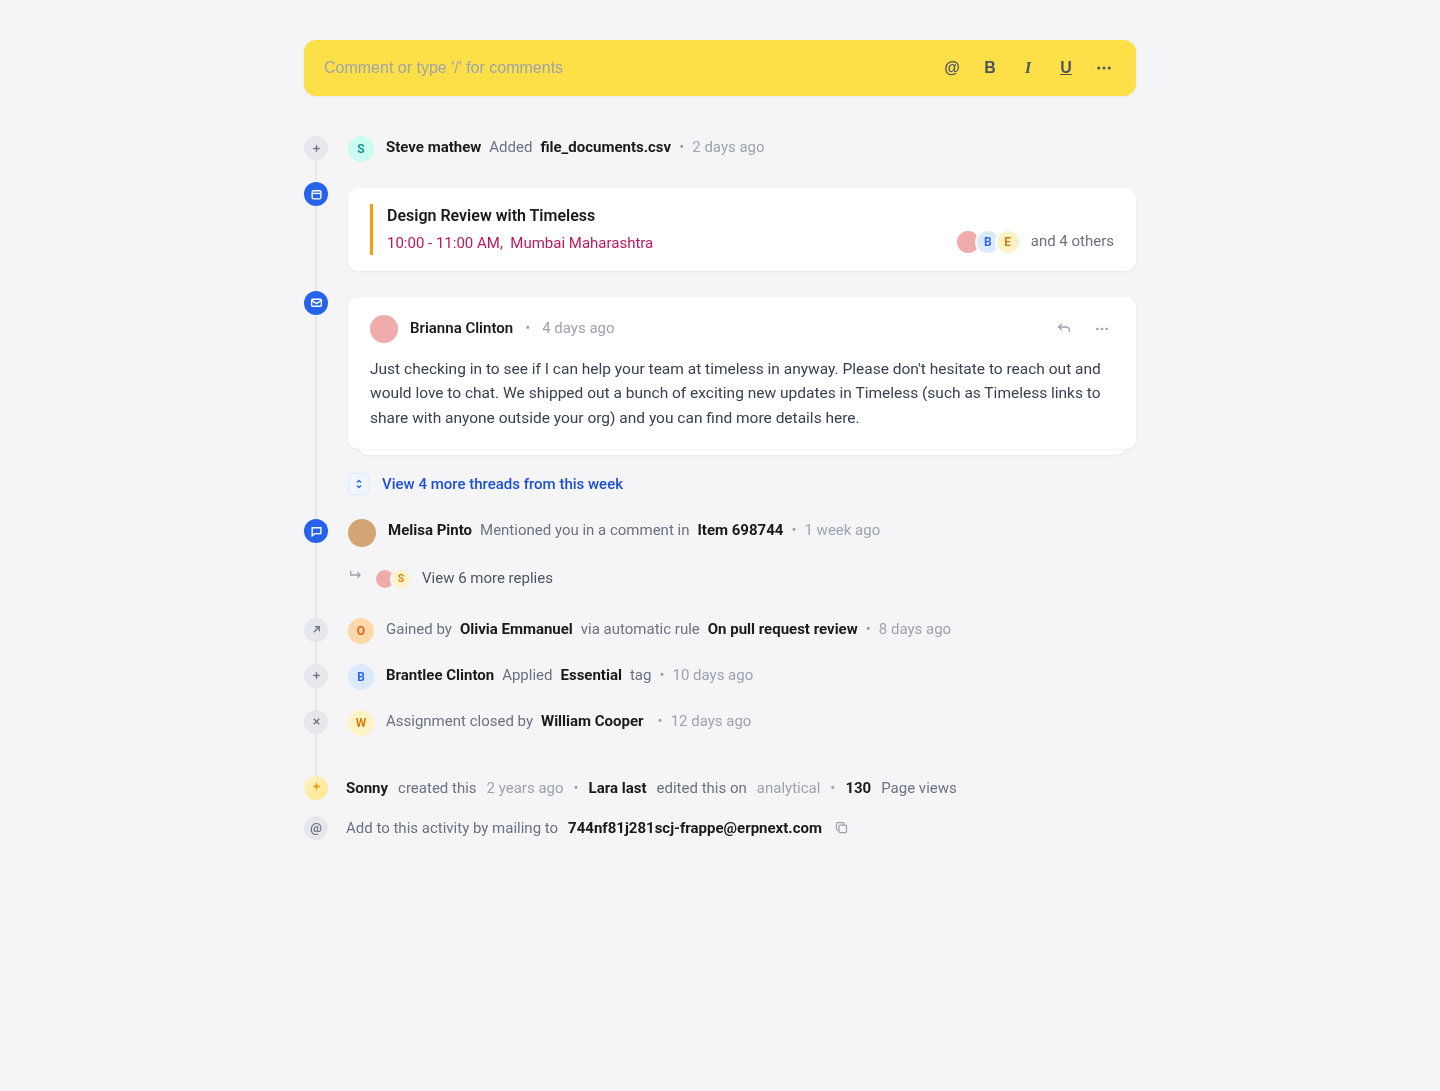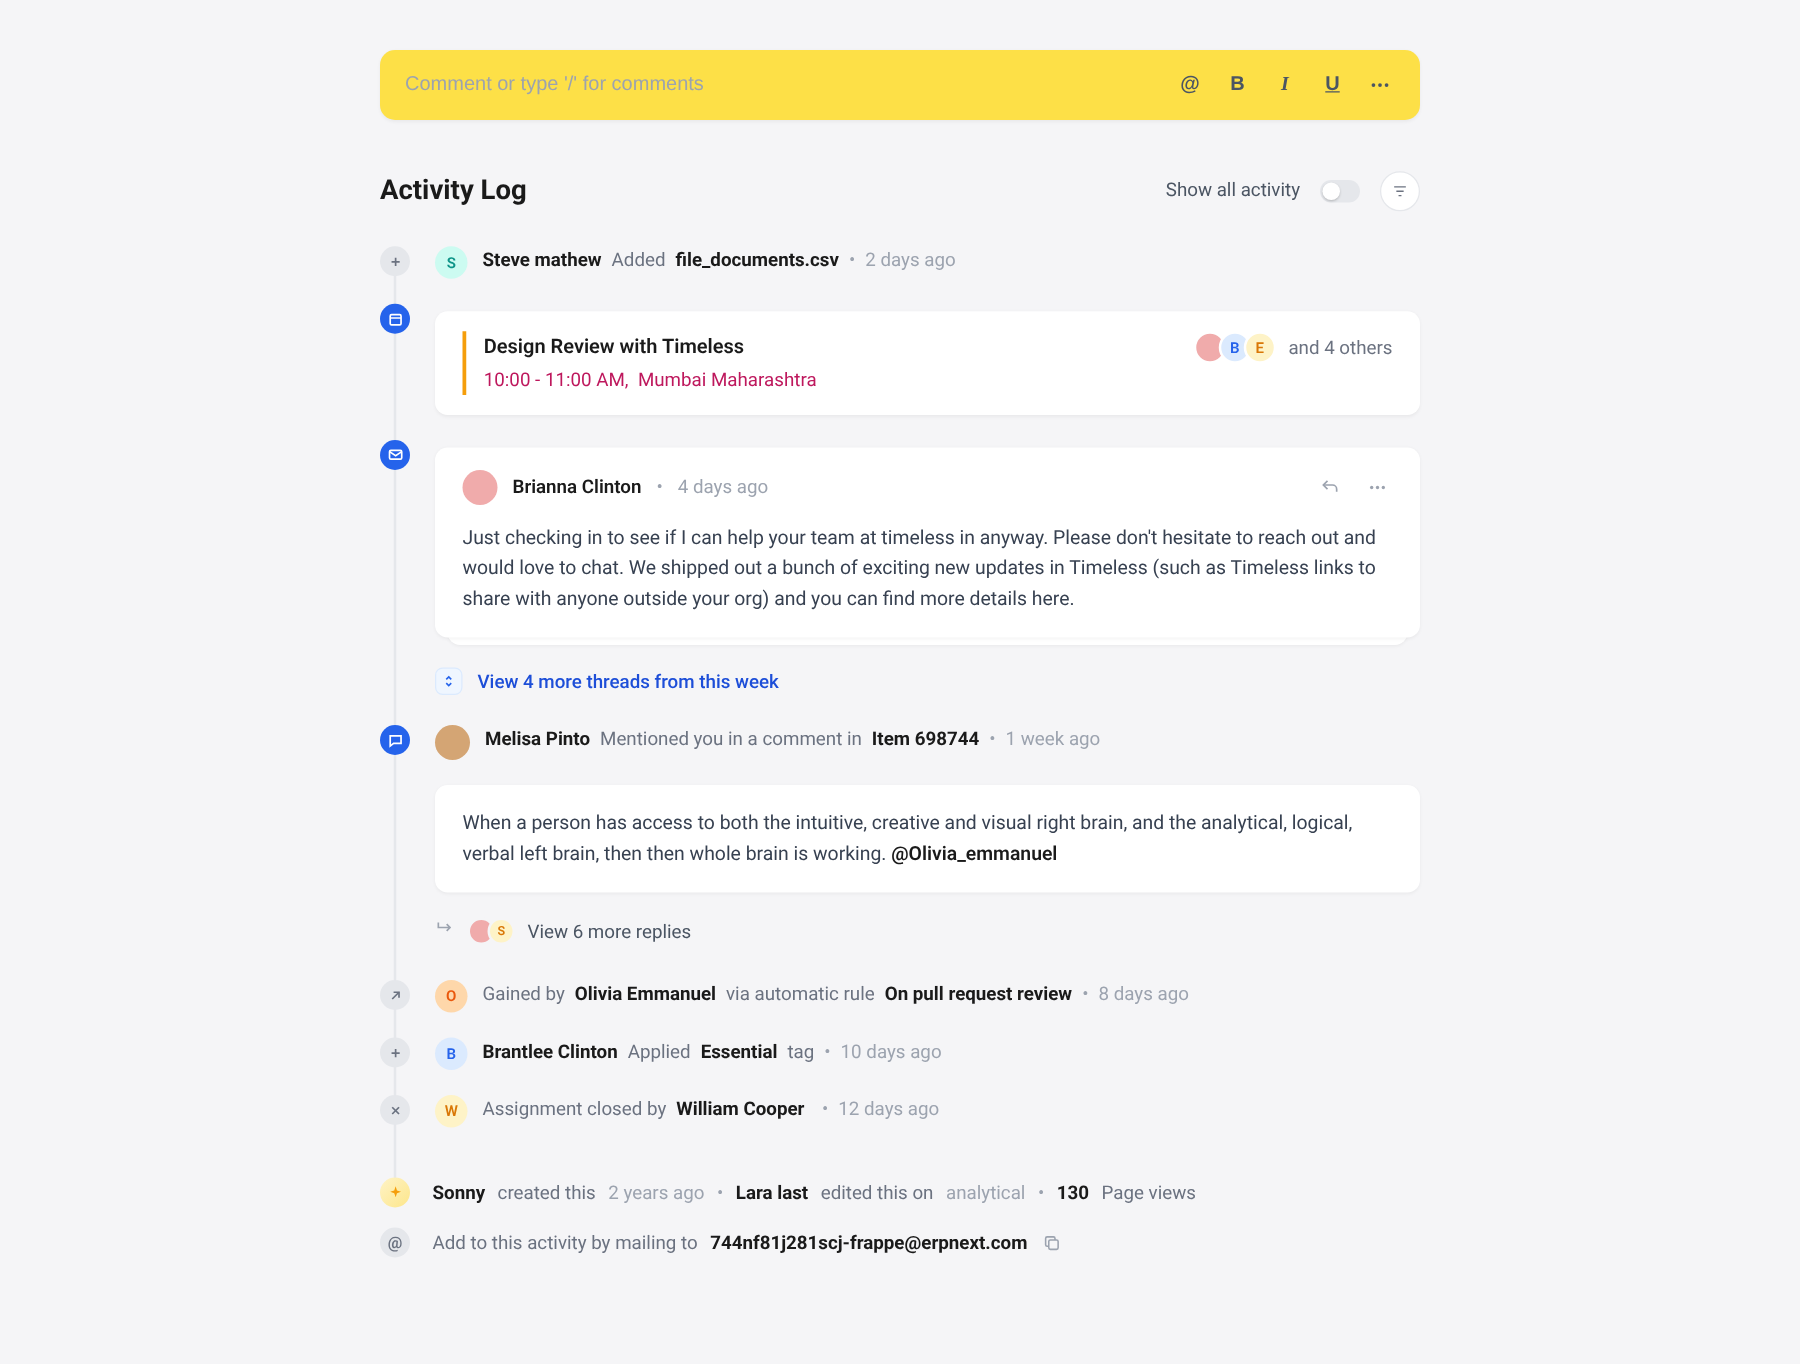--- a/index.html
+++ b/index.html
@@ -272,34 +272,20 @@
       <button class="toolbar-btn">
         <svg viewBox="0 0 24 24" fill="currentColor">
             <circle cx="5" cy="12" r="2"></circle>
             <circle cx="12" cy="12" r="2"></circle>
             <circle cx="19" cy="12" r="2"></circle>
           </svg>
       </button>
     </div>
   </div>
 
-  <div class="header-row">
-    <h2 class="page-title">Activity Log</h2>
-    <div class="header-controls">
-      <span class="show-all-label">Show all activity</span>
-      <div class="toggle"></div>
-      <button class="filter-btn">
-        <svg width="14" height="14" viewBox="0 0 24 24" fill="none" stroke="#6b7280" stroke-width="2">
-            <line x1="4" y1="6" x2="20" y2="6"></line>
-            <line x1="7" y1="12" x2="17" y2="12"></line>
-            <line x1="10" y1="18" x2="14" y2="18"></line>
-          </svg>
-      </button>
-    </div>
-  </div>
 
   <div class="timeline">
 
     <div class="activity-row">
       <div class="activity-icon gray">
         <svg viewBox="0 0 24 24" fill="none" stroke="currentColor" stroke-width="2.5">
             <line x1="12" y1="6" x2="12" y2="18"></line>
             <line x1="6" y1="12" x2="18" y2="12"></line>
           </svg>
       </div>
@@ -318,21 +304,21 @@
     <div class="activity-row" style="margin-bottom:0">
       <div class="activity-icon blue">
         <svg viewBox="0 0 24 24" fill="none" stroke="currentColor" stroke-width="2.5">
             <rect x="4" y="5" width="16" height="15" rx="2"></rect>
             <line x1="4" y1="10" x2="20" y2="10"></line>
           </svg>
       </div>
       <div style="flex:1"></div>
     </div>
     <div class="card" style="margin-top:-18px;padding:16px 22px">
-      <div style="display:flex;justify-content:space-between;align-items:flex-start;gap:16px">
+      <div style="display:flex;justify-content:space-between;align-items:flex-end;gap:16px">
         <div class="event-inner">
           <div class="event-title">Design Review with Timeless</div>
           <div class="event-meta">
             <span>10:00 - 11:00 AM,</span>&nbsp;&nbsp;<span>Mumbai Maharashtra</span>
           </div>
         </div>
         <div class="attendees">
           <div class="attendee-avatars">
             <div class="avatar img"></div>
             <div class="avatar blue-l">B</div>
@@ -400,25 +386,20 @@
         <div class="avatar big img" style="background:#d4a574"></div>
         <div class="activity-line">
           <span class="strong">Melisa Pinto</span>
           <span class="activity-text">Mentioned you in a comment in</span>
           <span class="strong">Item 698744</span>
           <span class="dot">•</span>
           <span class="timestamp">1 week ago</span>
         </div>
       </div>
     </div>
-    <div class="card quote-card">
-      <div class="quote-body">
-        <span>When a person has access to both the intuitive, creative and visual right brain, and the analytical, logical, verbal left brain, then then whole brain is working. </span><span class="mention">@Olivia_emmanuel</span>
-      </div>
-    </div>
     <div class="replies-link">
       <span class="reply-arrow">
         <svg width="16" height="16" viewBox="0 0 24 24" fill="none" stroke="currentColor" stroke-width="2">
             <path d="M4 6v6h14m-4-4l4 4-4 4"></path>
           </svg>
       </span>
       <div class="reply-avatars">
         <div class="avatar img"></div>
         <div class="avatar yellow">S</div>
       </div>

